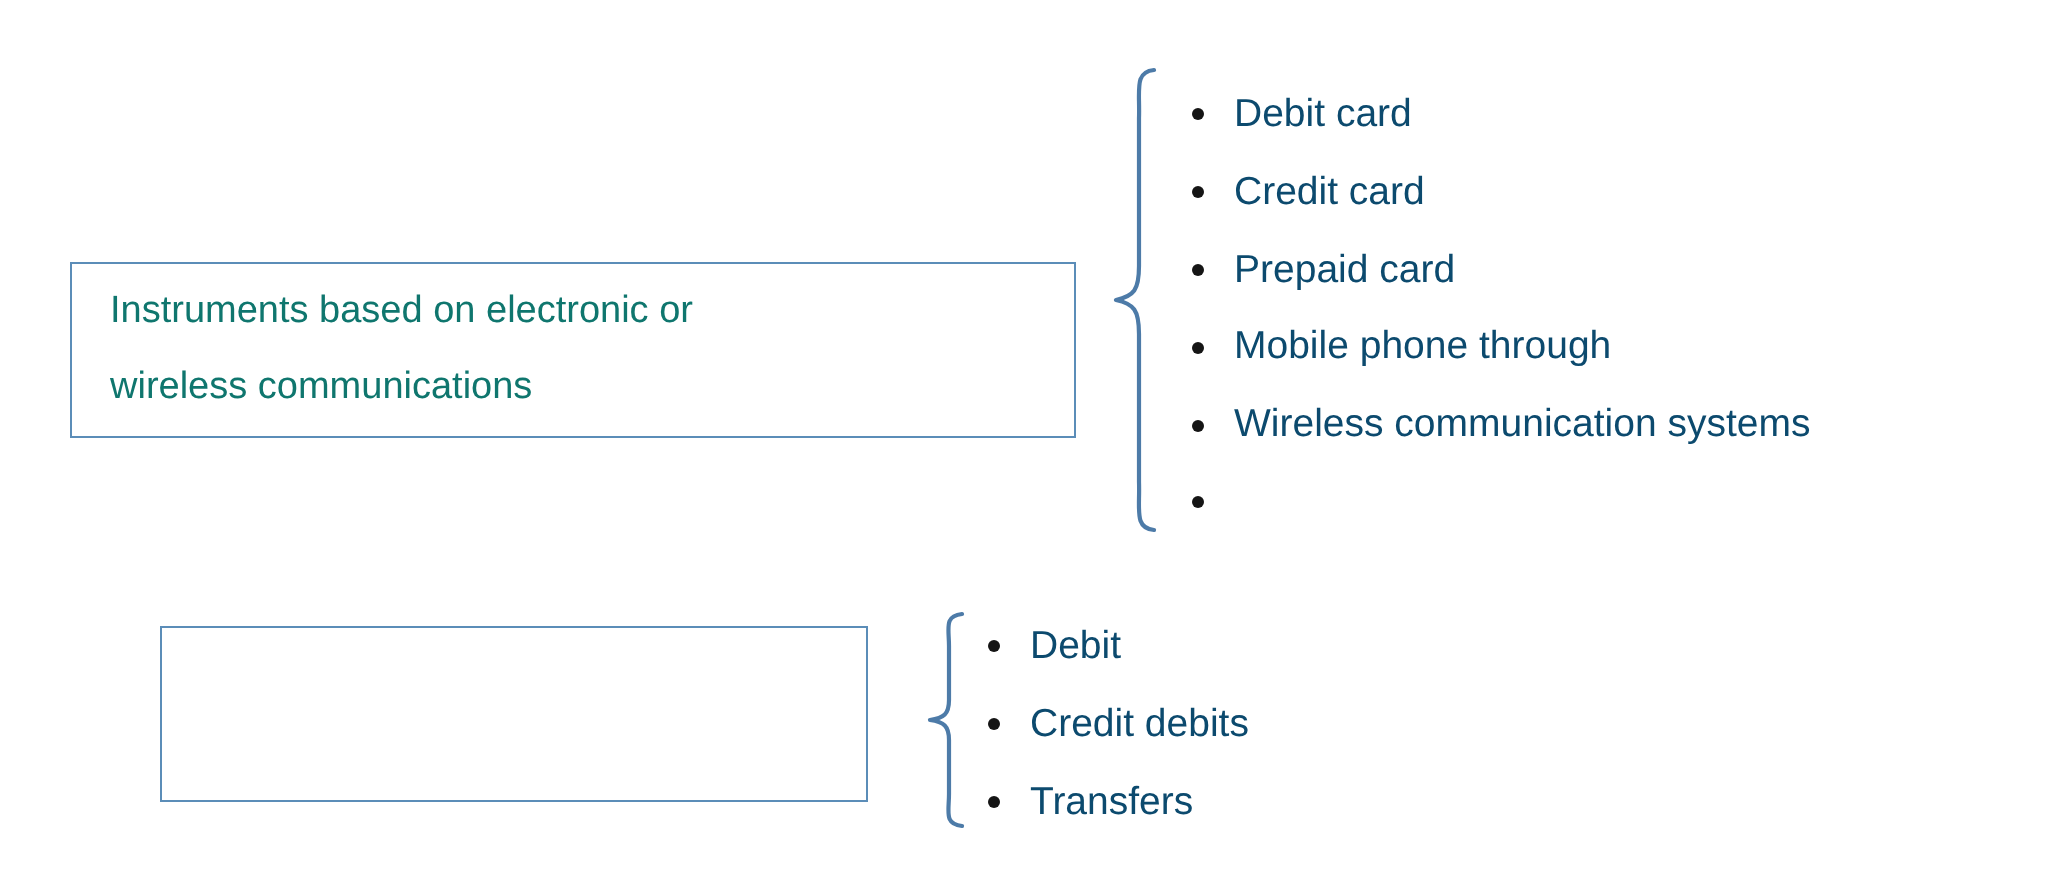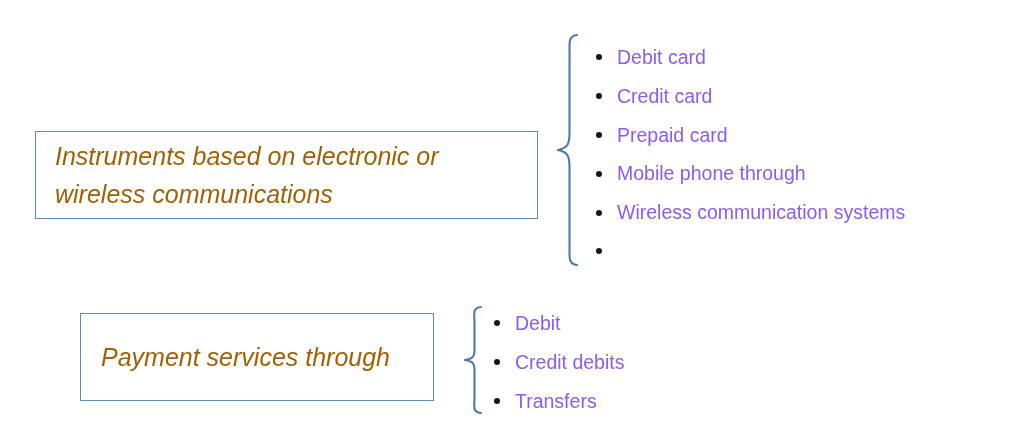--- a/index.html
+++ b/index.html
@@ -26,25 +26,24 @@
   .concept-box {
     position: absolute;
     box-sizing: border-box;
     border: 1.5px solid #5b8db8;
     background: #ffffff;
     display: flex;
     flex-direction: column;
     justify-content: center;
   }
   .concept-box .box-line {
-    font-size: 25px;
+    font-size: 19px;
     line-height: 38px;
-    color: #a16207;
+    color: #0f766e;
     white-space: nowrap;
-    font-style: italic;
   }
 
   #box-instruments {
     left: 35px;
     top: 131px;
     width: 503px;
     height: 88px;
     padding-left: 19px;
   }
   #box-payment {
@@ -83,21 +82,21 @@
   
   .bullet-list {
     position: absolute;
     margin: 0;
     padding: 0;
     list-style: none;
   }
   .bullet-list .bullet-item {
     position: relative;
     font-size: 19.5px;
-    color: #8b5cf6;
+    color: #0c4a6e;
     white-space: nowrap;
     padding-left: 21px;
   }
   .bullet-list .bullet-item .bullet-dot {
     position: absolute;
     left: 0;
     top: 50%;
     width: 6px;
     height: 6px;
     margin-top: -3px;
@@ -163,21 +162,20 @@
     <li class="bullet-item">
       <span class="bullet-dot"></span>
       <span>Wireless communication systems</span>
     </li>
     <li class="bullet-item">
       <span class="bullet-dot"></span>
     </li>
   </ul>
 
   <div class="concept-box" id="box-payment">
-    <div class="box-line">Payment services through</div>
   </div>
 
   <svg class="brace" id="brace-payment" viewBox="0 0 22 110">
     <path d="M 18 2
              C 9 3, 11.5 9, 11.5 18
              L 11.5 45
              C 11.5 52, 9 54, 2 55
              C 9 56, 11.5 58, 11.5 65
              L 11.5 92
              C 11.5 101, 9 107, 18 108"></path>

